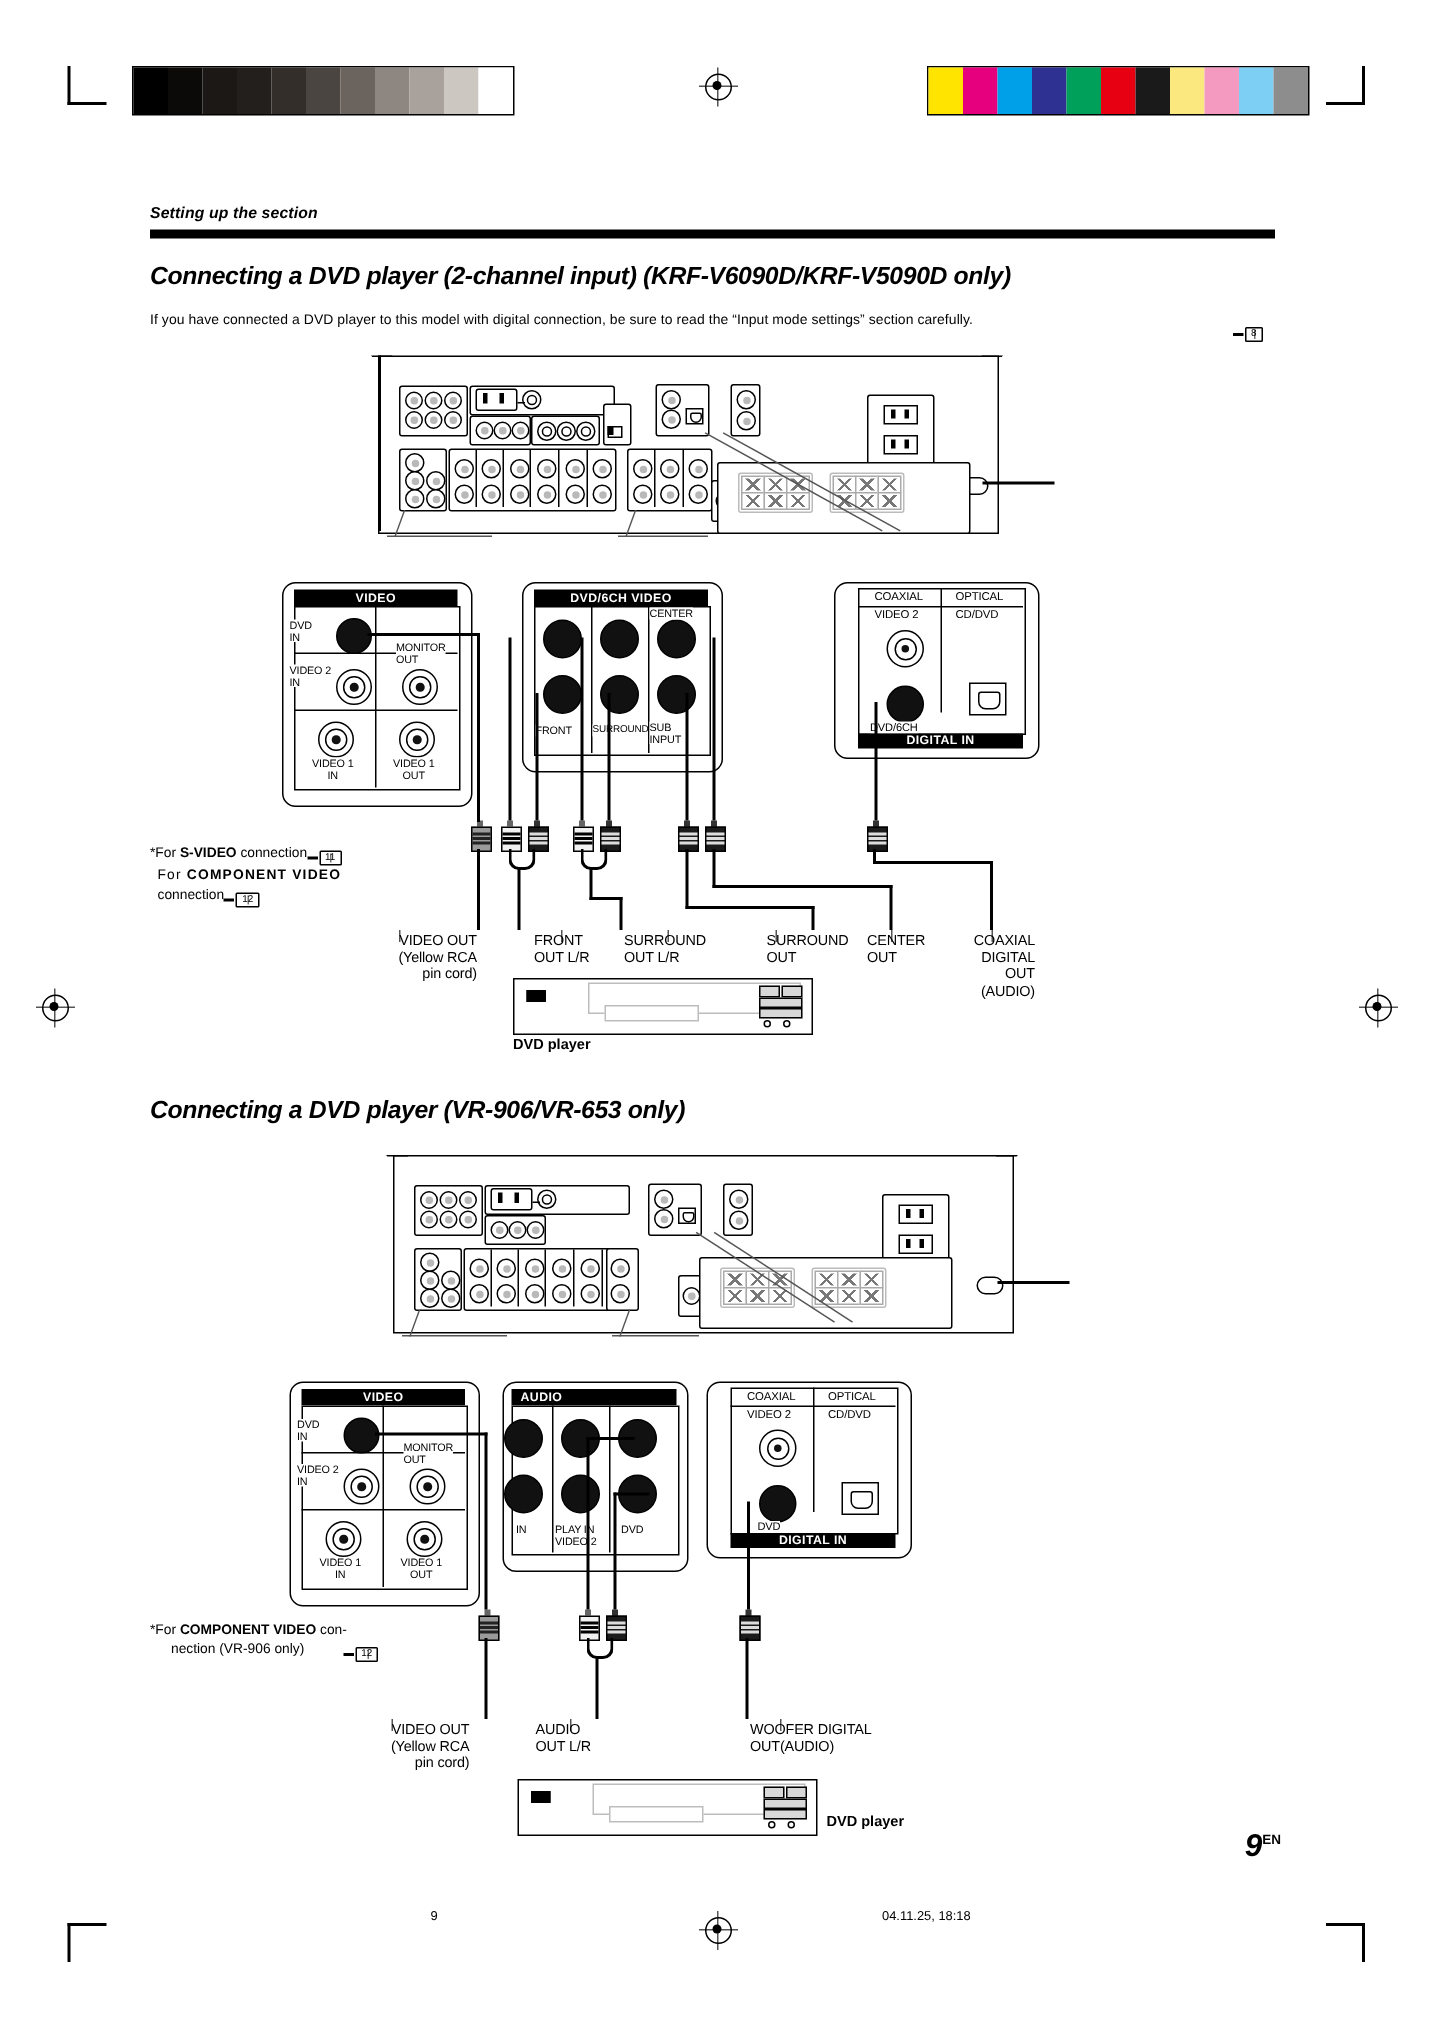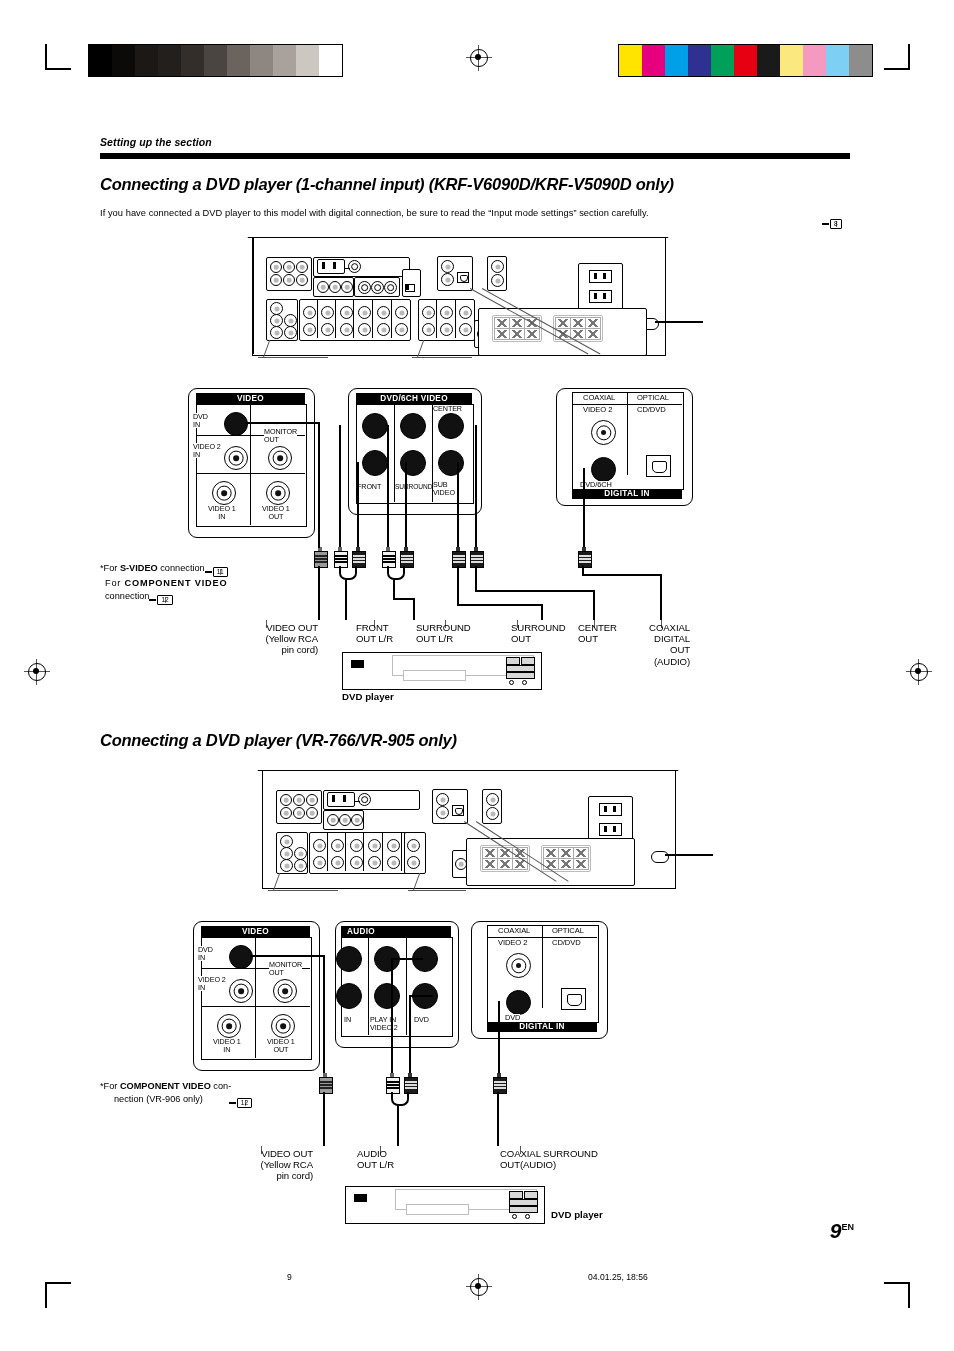--- a/index.html
+++ b/index.html
@@ -170,21 +170,21 @@
 <div class="regmark" style="left:466px;top:1274px;">
   <div class="h"></div>
     <div class="v"></div>
     <div class="ring"></div>
     <div class="dot"></div>
   </div>
 
 <div class="crumb">Setting up the section</div>
 <div class="crumb-rule"></div>
 
-<div class="h1" id="h1a">Connecting a DVD player (1-channel input) (KRF-V6090D/KRF-V5090D only)</div>
+<div class="h1" id="h1a">Connecting a DVD player (2-channel input) (KRF-V6090D/KRF-V5090D only)</div>
 
 <div class="intro">
   <span>If you have connected a DVD player to this model with digital connection, be sure to read the “Input mode settings” section carefully.</span>
 </div>
 <div class="abs" style="left:822px;top:209px;">
   <span class="pgref">
       <span class="arr"></span>
       <span class="bk">8</span>
     </span>
 </div>
@@ -335,21 +335,21 @@
 <div class="bigjack" style="left:362px;top:413px;width:24px;height:24px;"></div>
 <div class="bigjack" style="left:362px;top:450px;width:24px;height:24px;"></div>
 <div class="co-lbl" style="left:357px;top:483px;">FRONT</div>
 <div class="bigjack" style="left:400px;top:413px;width:24px;height:24px;"></div>
 <div class="bigjack" style="left:400px;top:450px;width:24px;height:24px;"></div>
 <div class="co-lbl" style="left:395px;top:483px;font-size:6.6px;">SURROUND</div>
 <div class="bigjack" style="left:438px;top:413px;width:24px;height:24px;"></div>
 <div class="co-lbl" style="left:433px;top:405px;">CENTER</div>
 <div class="bigjack" style="left:438px;top:450px;width:24px;height:24px;"></div>
 <div class="co-lbl" style="left:433px;top:481px;white-space:pre;"><span>SUB
-VIDEO</span></div>
+INPUT</span></div>
 
 <div class="callout" style="left:556px;top:388px;width:135px;height:116px;"></div>
 <div class="co-inner" style="left:572px;top:392px;width:110px;height:96px;"></div>
 <div class="vline" style="left:572px;top:404px;width:110px;height:1.2px;"></div>
 <div class="vline" style="left:627px;top:392px;width:1.2px;height:83px;"></div>
 <div class="co-lbl" style="left:583px;top:394px;font-size:7.6px;">COAXIAL</div>
 <div class="co-lbl" style="left:637px;top:394px;font-size:7.6px;">OPTICAL</div>
 <div class="co-lbl" style="left:583px;top:406px;font-size:7.6px;">VIDEO 2</div>
 <div class="co-lbl" style="left:637px;top:406px;font-size:7.6px;">CD/DVD</div>
 <div class="ringjack" style="left:591px;top:420px;width:23px;height:23px;"></div>
@@ -496,21 +496,21 @@
 <div class="dvd-tray" style="left:403px;top:670px;width:61px;height:9px;"></div>
 <div class="dvd-disp" style="left:351px;top:660px;width:11px;height:6px;"></div>
 <div class="dvd-btn" style="left:506px;top:657px;width:12px;height:6px;"></div>
 <div class="dvd-btn" style="left:521px;top:657px;width:12px;height:6px;"></div>
 <div class="dvd-btn" style="left:506px;top:665px;width:27px;height:5px;"></div>
 <div class="dvd-btn" style="left:506px;top:672px;width:27px;height:5px;"></div>
 <div class="dvd-dot" style="left:509px;top:680px;"></div>
 <div class="dvd-dot" style="left:522px;top:680px;"></div>
 <div class="dvd-cap" style="left:342px;top:691px;">DVD player</div>
 
-<div class="h1" id="h1b">Connecting a DVD player (VR-766/VR-905 only)</div>
+<div class="h1" id="h1b">Connecting a DVD player (VR-906/VR-653 only)</div>
 
 <div class="unit-outline" style="left:262px;top:770px;width:412px;height:117px;"></div>
 <div class="lead" style="left:262px;top:770px;width:14px;height:10px;border:none;border-top:1.6px solid #000;transform:skewX(40deg);"></div>
 <div class="lead" style="left:660px;top:770px;width:14px;height:10px;border:none;border-top:1.6px solid #000;transform:skewX(-40deg);"></div>
 
 <div class="jack-block" style="left:276px;top:790px;width:44px;height:32px;"></div>
 <div class="screw" style="left:280px;top:794px;width:10px;height:10px;"></div>
 <div class="screw" style="left:293px;top:794px;width:10px;height:10px;"></div>
 <div class="screw" style="left:306px;top:794px;width:10px;height:10px;"></div>
 <div class="screw" style="left:280px;top:807px;width:10px;height:10px;"></div>
@@ -716,30 +716,30 @@
         <span class="bk">12</span>
       </span>
   </div>
 </div>
 
 <div class="olabel r" style="left:241px;top:1148px;width:72px;white-space:pre;"><span>VIDEO OUT
 (Yellow RCA
 pin cord)</span></div>
 <div class="olabel" style="left:357px;top:1148px;white-space:pre;"><span>AUDIO
 OUT L/R</span></div>
-<div class="olabel" style="left:500px;top:1148px;white-space:pre;"><span>COAXIAL SURROUND
+<div class="olabel" style="left:500px;top:1148px;white-space:pre;"><span>WOOFER DIGITAL
 OUT(AUDIO)</span></div>
 
 <div class="dvd" style="left:345px;top:1186px;width:198px;height:36px;"></div>
 <div class="dvd-tray" style="left:395px;top:1189px;width:140px;height:19px;"></div>
 <div class="dvd-tray" style="left:406px;top:1204px;width:61px;height:9px;"></div>
 <div class="dvd-disp" style="left:354px;top:1194px;width:11px;height:6px;"></div>
 <div class="dvd-btn" style="left:509px;top:1191px;width:12px;height:6px;"></div>
 <div class="dvd-btn" style="left:524px;top:1191px;width:12px;height:6px;"></div>
 <div class="dvd-btn" style="left:509px;top:1199px;width:27px;height:5px;"></div>
 <div class="dvd-btn" style="left:509px;top:1206px;width:27px;height:5px;"></div>
 <div class="dvd-dot" style="left:512px;top:1214px;"></div>
 <div class="dvd-dot" style="left:525px;top:1214px;"></div>
 <div class="dvd-cap" style="left:551px;top:1209px;">DVD player</div>
 
 <div class="pageno"><span>9</span><sup>EN</sup></div>
 <div class="ftl" style="left:287px;top:1272px;">9</div>
-<div class="ftl" style="left:588px;top:1272px;">04.01.25, 18:56</div>
+<div class="ftl" style="left:588px;top:1272px;">04.11.25, 18:18</div>
 
 </body></html>

